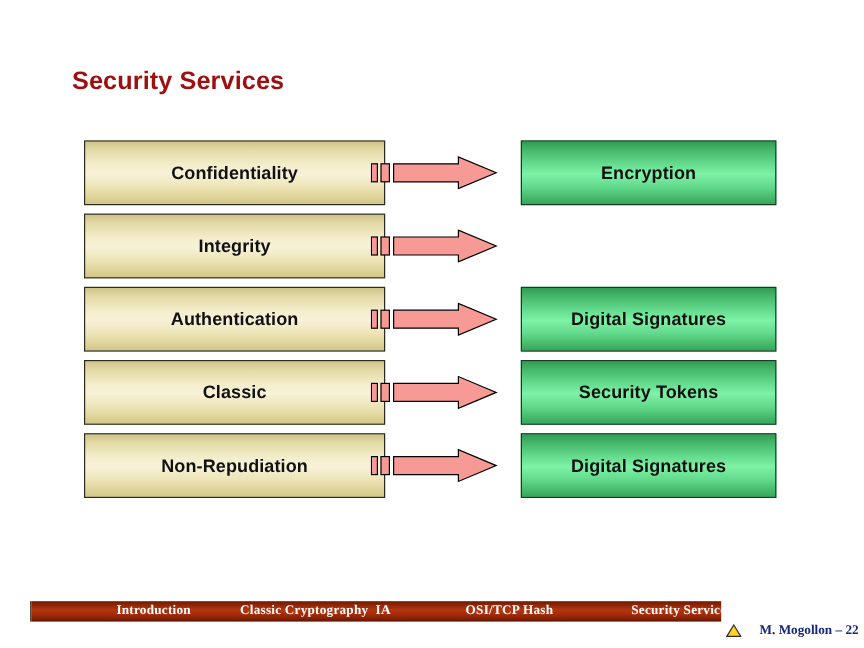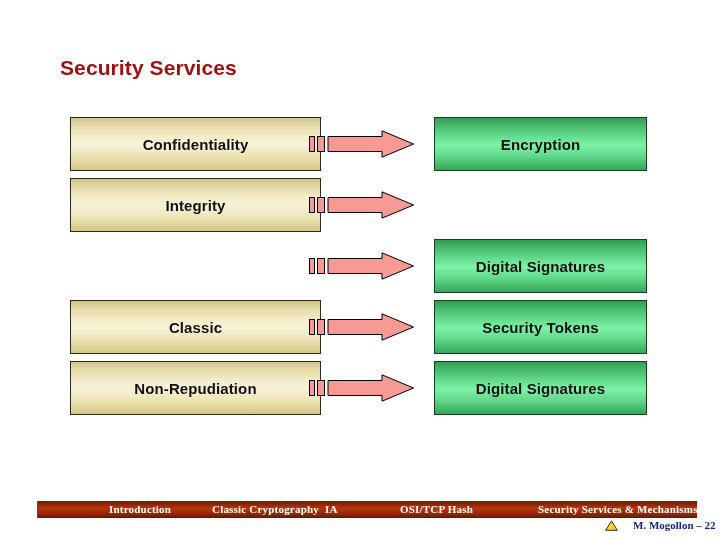--- a/index.html
+++ b/index.html
@@ -107,23 +107,23 @@
     width: 106px;
     height: 28px;
   }
   .arrow-wrap svg {
     display: block;
   }
 
   
   .footer-bar {
     position: absolute;
-    left: 37px;
+    left: 25px;
     top: 501px;
-    width: 660px;
+    width: 576px;
     height: 17px;
     background: linear-gradient(to bottom,
         #6d1b05 0%,
         #8f2408 18%,
         #b3360f 42%,
         #a62d0a 62%,
         #8a2207 82%,
         #5e1604 100%);
     border-left: 1px solid #57483a;
     box-sizing: border-box;
@@ -197,20 +197,21 @@
         <div class="box box-service">Integrity</div>
         <div class="arrow-wrap">
           <svg width="106" height="28" viewBox="0 0 106 28" xmlns="http://www.w3.org/2000/svg">
             <rect x="0.5" y="6.5" width="5" height="15" fill="#f79a96" stroke="#000000" stroke-width="1"></rect>
             <rect x="8.5" y="6.5" width="7" height="15" fill="#f79a96" stroke="#000000" stroke-width="1"></rect>
             <polygon points="19,6.5 73,6.5 73,0.8 104.5,14 73,27.2 73,21.5 19,21.5" fill="#f79a96" stroke="#000000" stroke-width="1" stroke-linejoin="miter"></polygon>
           </svg>
         </div>
       </div>
       <div class="row">
+        <div class="box box-service">Authentication</div>
         <div class="arrow-wrap">
           <svg width="106" height="28" viewBox="0 0 106 28" xmlns="http://www.w3.org/2000/svg">
             <rect x="0.5" y="6.5" width="5" height="15" fill="#f79a96" stroke="#000000" stroke-width="1"></rect>
             <rect x="8.5" y="6.5" width="7" height="15" fill="#f79a96" stroke="#000000" stroke-width="1"></rect>
             <polygon points="19,6.5 73,6.5 73,0.8 104.5,14 73,27.2 73,21.5 19,21.5" fill="#f79a96" stroke="#000000" stroke-width="1" stroke-linejoin="miter"></polygon>
           </svg>
         </div>
         <div class="box box-mechanism">Digital Signatures</div>
       </div>
       <div class="row">

